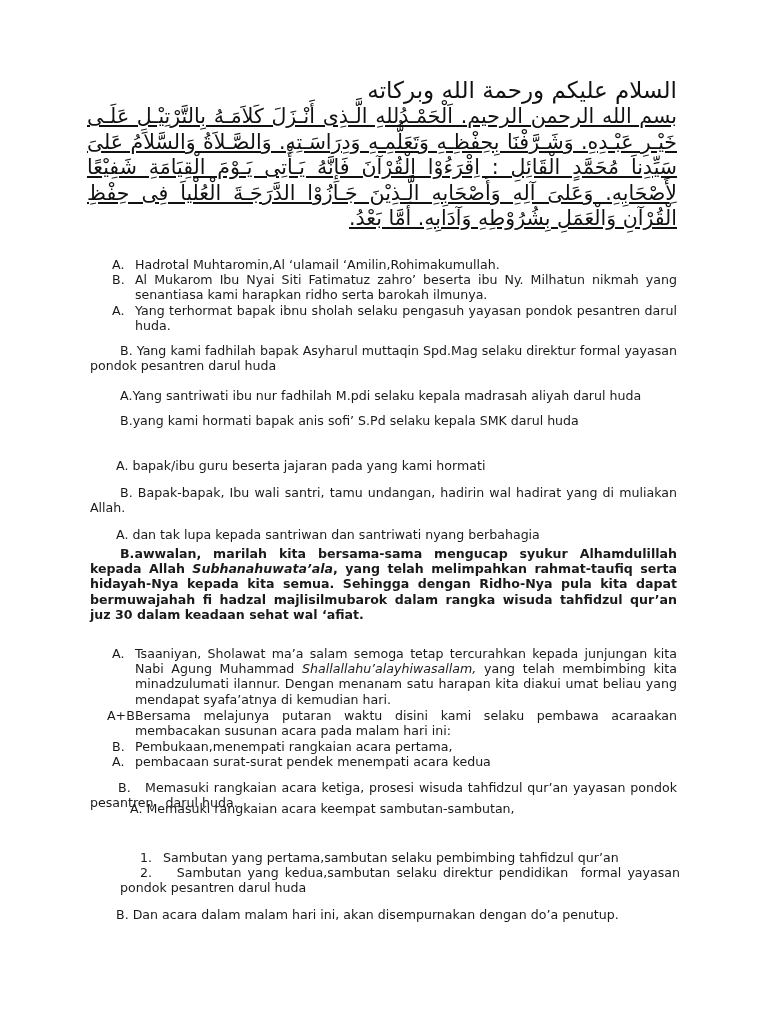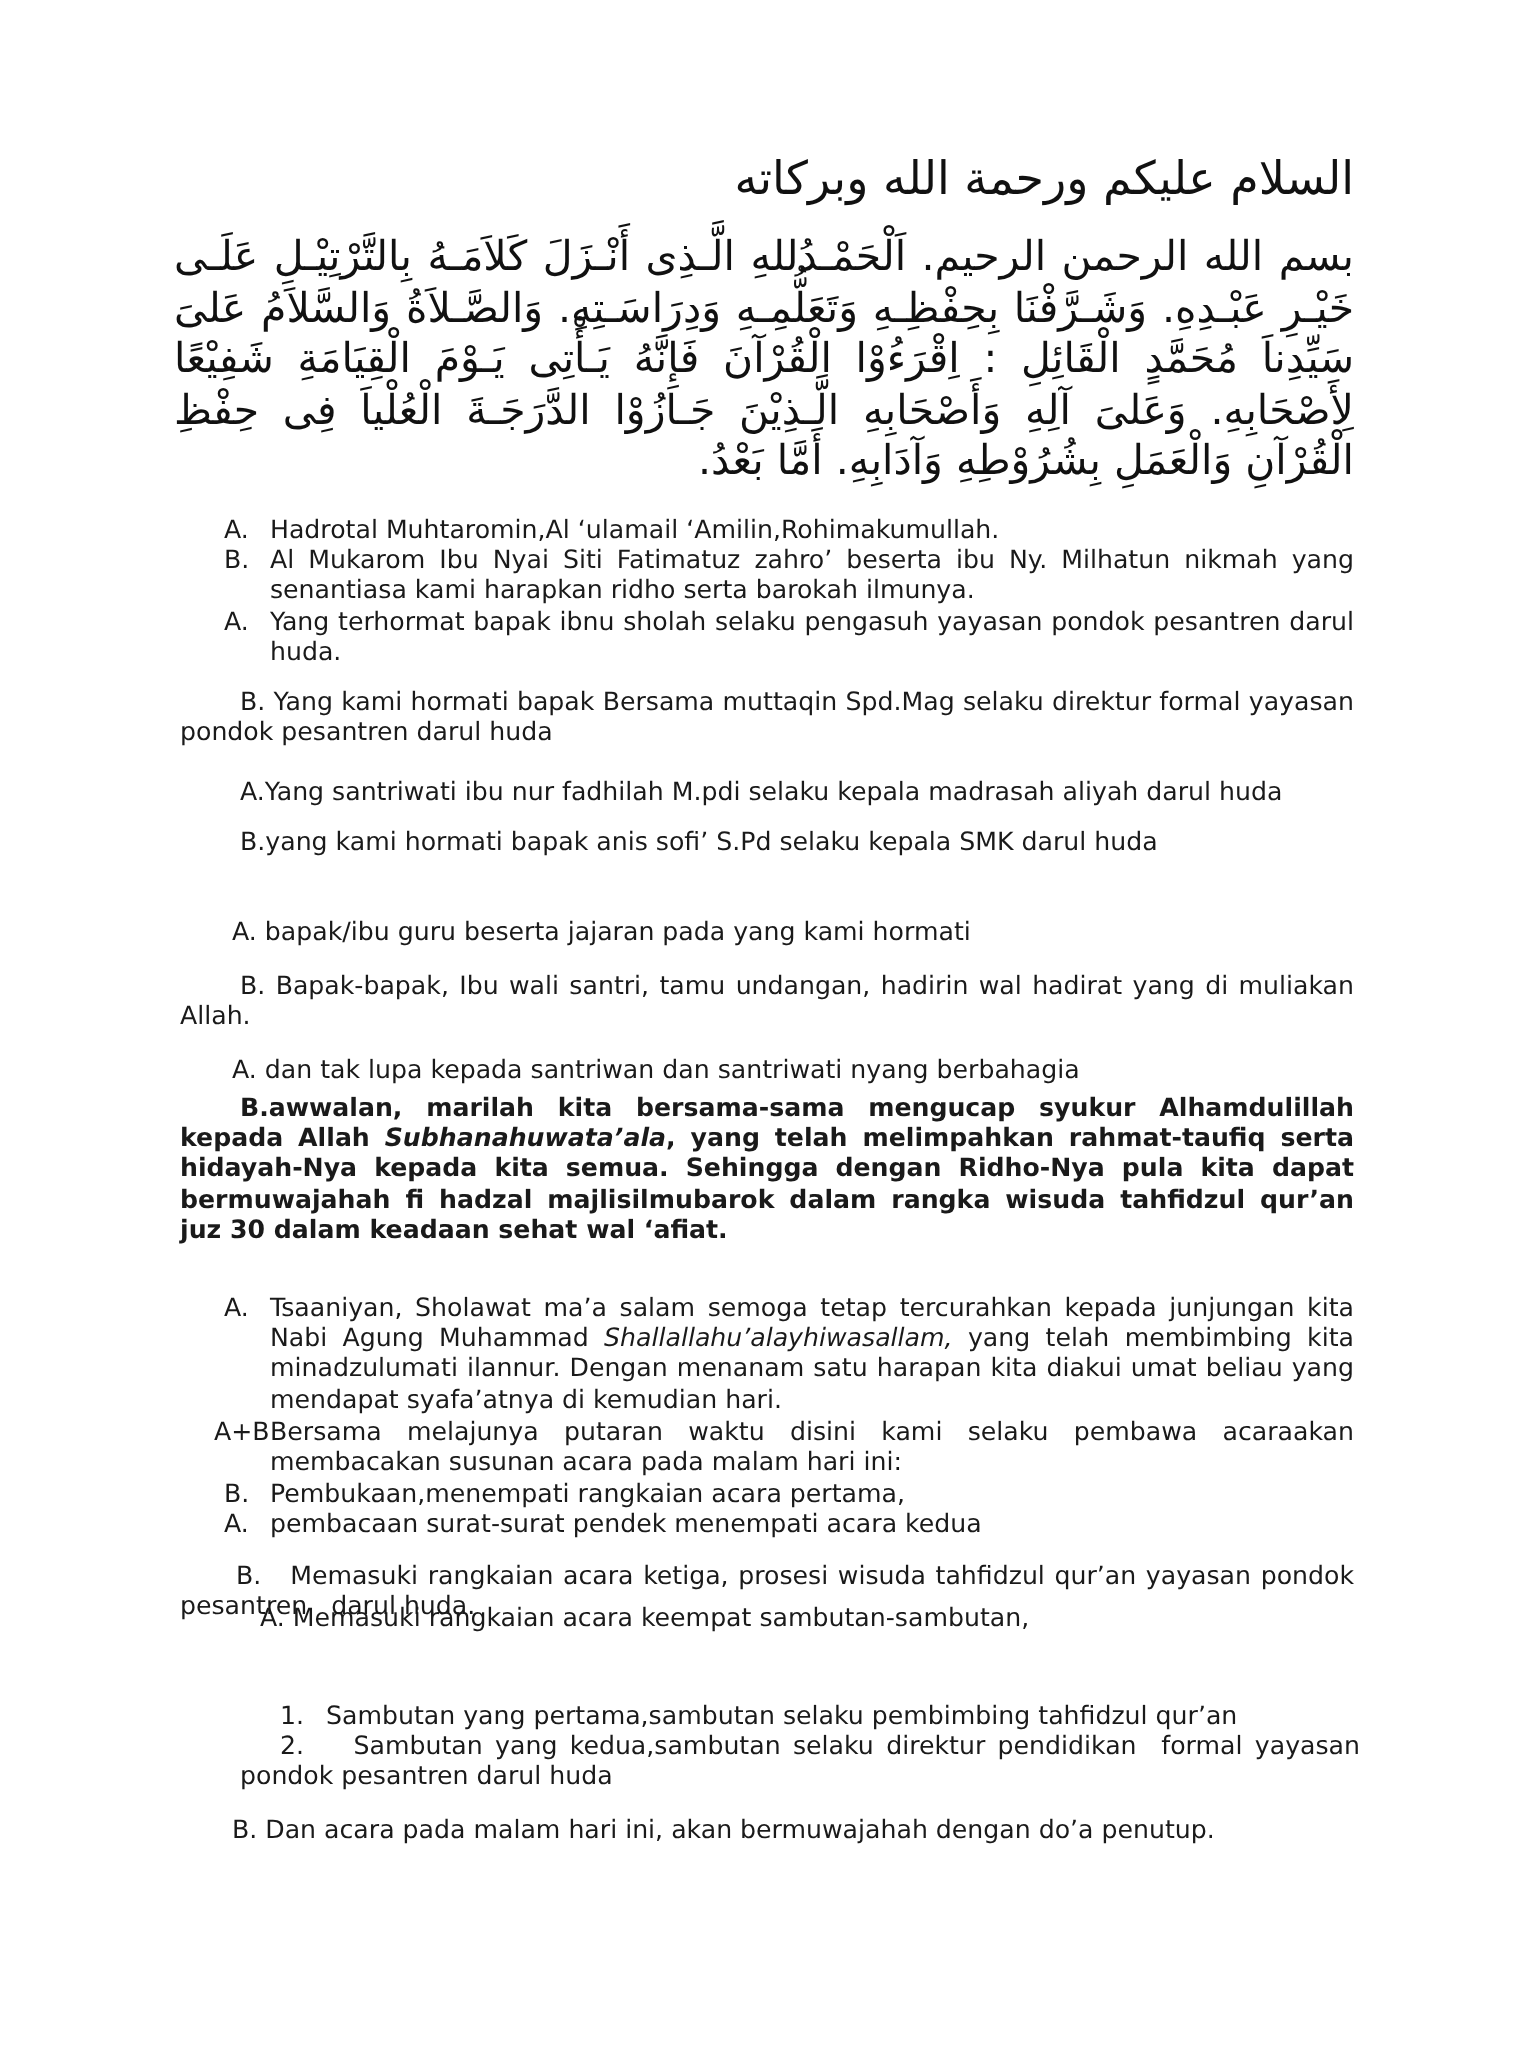--- a/index.html
+++ b/index.html
@@ -7,22 +7,22 @@
     width: 768px; height: 1024px; overflow: hidden; position: relative;
     font-family: "DejaVu Sans", sans-serif; color: #1a1a1a;
   }
   .page { position: absolute; left: 90px; top: 0; width: 587px; }
   .ar {
     direction: rtl; text-align: right; font-family: "DejaVu Sans", sans-serif;
     color: #111;
   }
   .ar-title { position: absolute; top: 76px; right: 0; font-size: 23px; line-height: 28px; width: 587px; }
   .ar-body {
-    position: absolute; top: 116px; right: 0; width: 590px;
-    font-size: 20.5px; line-height: 25.5px; text-align: justify; text-align-last: right;
+    position: absolute; top: 104px; right: 0; width: 590px;
+    font-size: 20.5px; line-height: 25.5px; text-align: justify; text-align-last: right; text-decoration: underline;
   }
   .txt { font-size: 12.6px; line-height: 15.2px; }
   .blk { position: absolute; left: 0; width: 587px; text-align: justify; }
   .li { display: flex; }
   .li .mk { width: 23px; flex: 0 0 23px; }
   .li .tx { flex: 1; text-align: justify; }
   .ind { text-indent: 30px; }
   i { font-style: italic; }
 </style>
 </head>
@@ -42,21 +42,21 @@
     <div class="li">
       <span class="mk">B.</span>
       <span class="tx">Al Mukarom Ibu Nyai Siti Fatimatuz zahro’ beserta ibu Ny. Milhatun nikmah yang senantiasa kami harapkan ridho serta barokah ilmunya.</span>
     </div>
     <div class="li">
       <span class="mk">A.</span>
       <span class="tx">Yang terhormat bapak ibnu sholah selaku pengasuh yayasan pondok pesantren darul huda.</span>
     </div>
   </div>
 
-  <div class="blk txt ind" style="top:343px;">B.   Yang kami hormati bapak Bersama muttaqin Spd.Mag selaku direktur formal yayasan pondok pesantren darul huda</div>
+  <div class="blk txt ind" style="top:343px;">B.   Yang kami fadhilah bapak Asyharul muttaqin Spd.Mag selaku direktur formal yayasan pondok pesantren darul huda</div>
 
   <div class="blk txt ind" style="top:388px;">A.Yang santriwati ibu nur fadhilah M.pdi selaku kepala madrasah aliyah darul huda</div>
 
   <div class="blk txt ind" style="top:413px;">B.yang kami hormati bapak anis sofi’ S.Pd selaku kepala SMK darul huda</div>
 
   <div class="blk txt ind" style="top:458px; text-indent:26px;">A. bapak/ibu guru beserta jajaran pada yang kami hormati</div>
 
   <div class="blk txt ind" style="top:485px;"> B. Bapak-bapak, Ibu wali santri, tamu undangan, hadirin wal hadirat yang di muliakan Allah.</div>
 
   <div class="blk txt ind" style="top:527px; text-indent:26px;">A. dan tak lupa kepada santriwan dan santriwati nyang berbahagia</div>
@@ -95,15 +95,15 @@
   <div class="blk txt" style="top:801px; text-indent:40px;">A. Memasuki rangkaian acara keempat sambutan-sambutan,</div>
 
   <div class="blk txt" style="top:850px; left:50px; width:520px;">
     <div class="li">
       <span class="mk">1.</span>
       <span class="tx" style="text-align:left;">Sambutan yang pertama,sambutan selaku pembimbing tahfidzul qur’an</span>
     </div>
   </div>
   <div class="blk txt" style="top:865px; left:30px; width:560px; text-indent:20px; white-space:pre-wrap;"><span>2.</span><span>    </span><span>Sambutan yang kedua,sambutan selaku direktur pendidikan  formal yayasan pondok pesantren darul huda</span></div>
 
-  <div class="blk txt" style="top:907px; text-indent:26px;">B. Dan acara pada malam hari ini, akan bermuwajahah dengan do’a penutup.</div>
+  <div class="blk txt" style="top:907px; text-indent:26px;">B. Dan acara dalam malam hari ini, akan disempurnakan dengan do’a penutup.</div>
 
 </div>
 
 </body></html>

